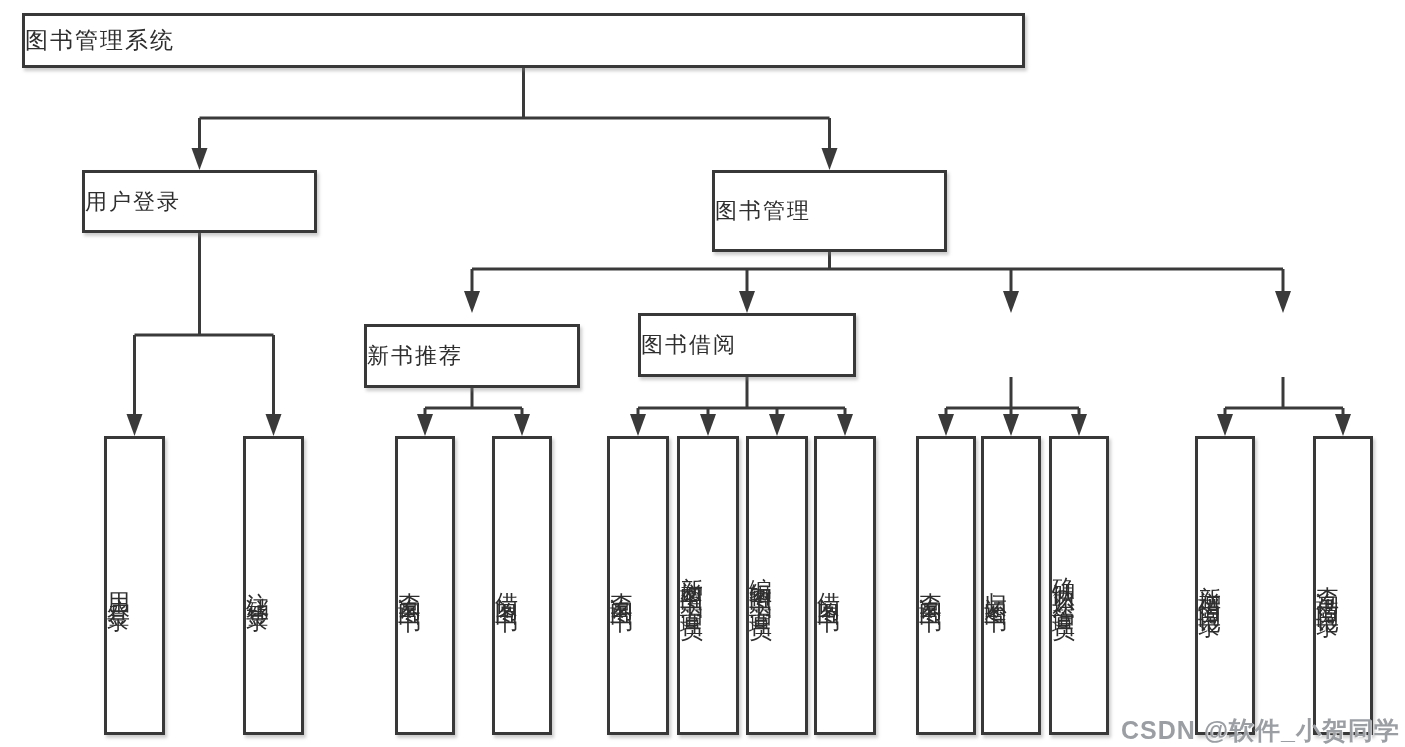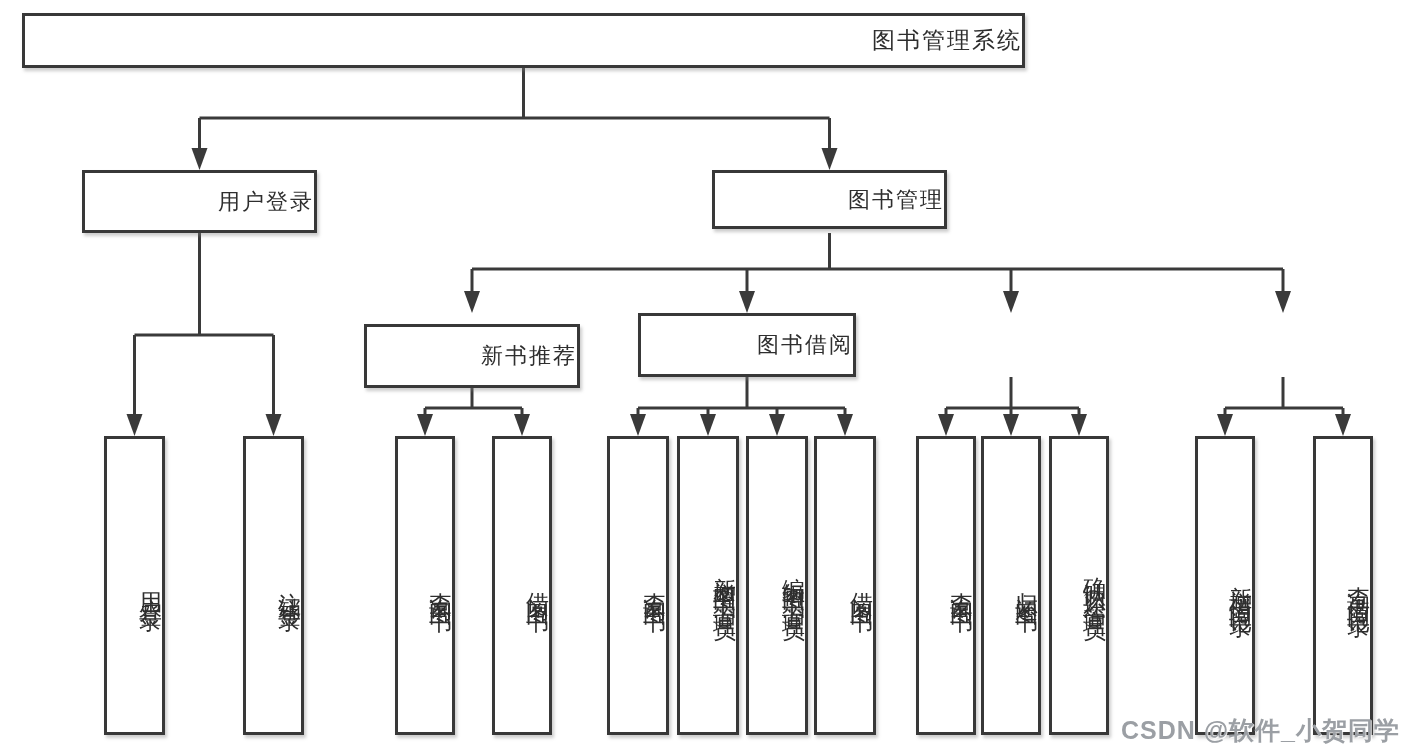--- a/index.html
+++ b/index.html
@@ -5,21 +5,21 @@
   html,body{margin:0;padding:0;background:#fff;}
   .stage{
     position:relative;width:1405px;height:747px;overflow:hidden;
     background:var(--bg,#ffffff);
     font-family:"Liberation Sans","DejaVu Sans",sans-serif;
   }
   .wires{position:absolute;left:0;top:0;color:var(--line,#3a3a3a);}
   .node{
     position:absolute;box-sizing:border-box;background:#ffffff;
     border:3px solid var(--border,#383838);
-    display:flex;align-items:center;justify-content:flex-end;
+    display:flex;align-items:center;justify-content:flex-start;
     color:var(--text,#2e2e2e);
     box-shadow:2px 3px 3px rgba(130,130,130,0.40);
   }
   .node.h{font-size:22px;letter-spacing:2px;white-space:nowrap;}
   .node.root{font-size:23px;}
   .node.v span{
     writing-mode:vertical-rl;text-orientation:mixed;
     font-size:23px;line-height:1;letter-spacing:6px;
   }
   .watermark{
@@ -101,21 +101,21 @@
     </g>
   </svg>
 
   <div class="node h root" style="left:22px;top:13px;width:1003px;height:55px">
     <span>图书管理系统</span>
   </div>
 
   <div class="node h" style="left:82px;top:170px;width:235px;height:63px">
     <span>用户登录</span>
   </div>
-  <div class="node h" style="left:712px;top:170px;width:235px;height:59px">
+  <div class="node h" style="left:712px;top:170px;width:235px;height:82px">
     <span>图书管理</span>
   </div>
 
   <div class="node h" style="left:364px;top:324px;width:216px;height:64px">
     <span>新书推荐</span>
   </div>
   <div class="node h" style="left:638px;top:313px;width:218px;height:64px">
     <span>图书借阅</span>
   </div>
 

